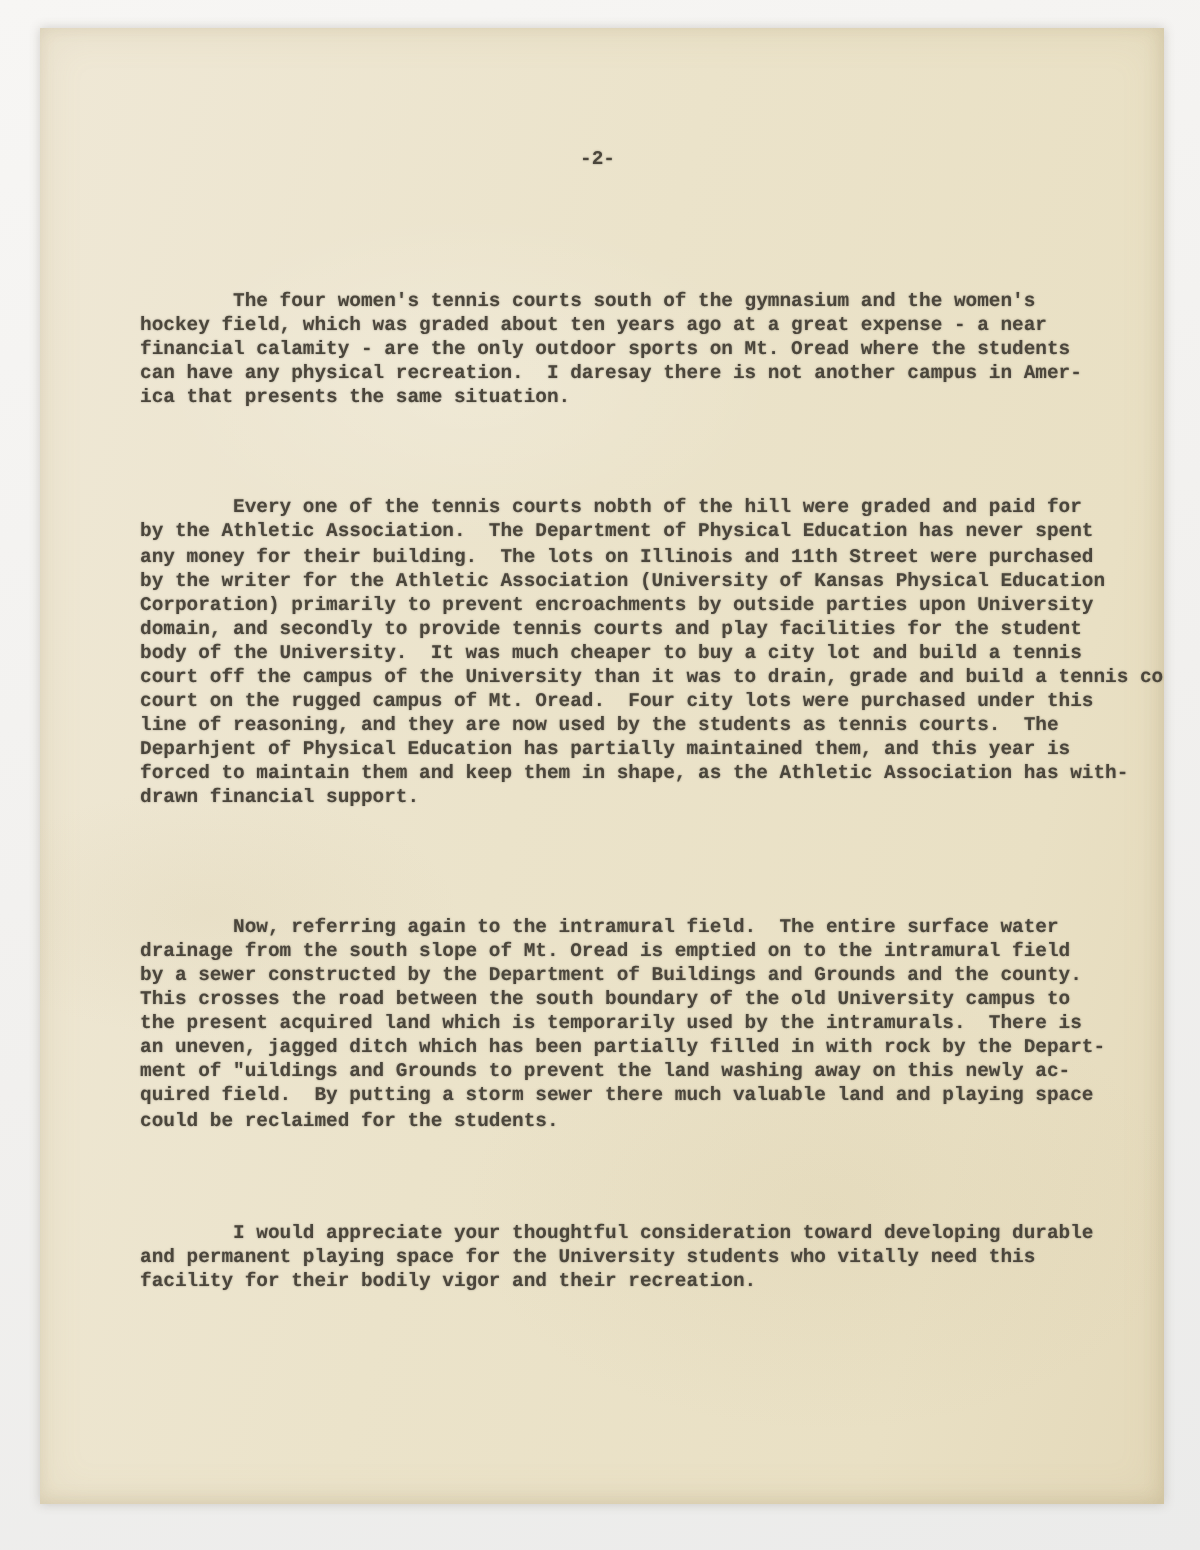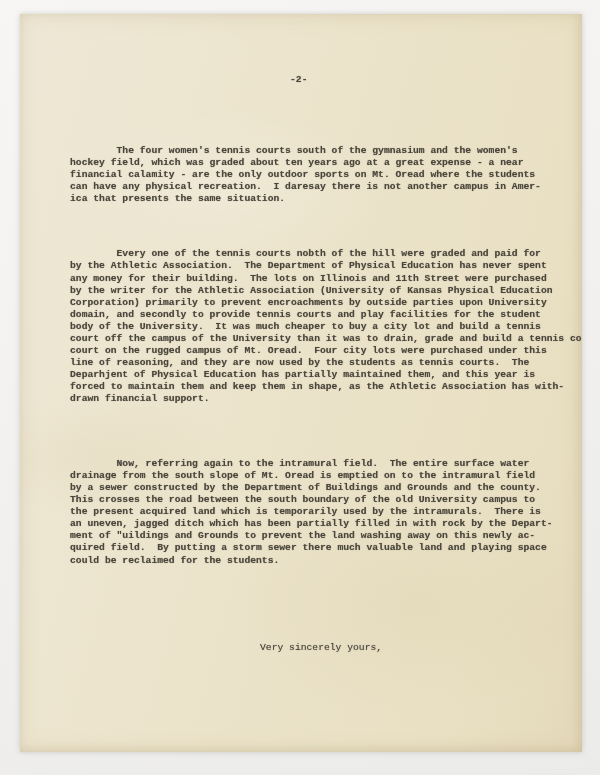--- a/index.html
+++ b/index.html
@@ -90,18 +90,20 @@
     <div class="para p3">        Now, referring again to the intramural field.  The entire surface water
 drainage from the south slope of Mt. Oread is emptied on to the intramural field
 by a sewer constructed by the Department of Buildings and Grounds and the county.
 This crosses the road between the south boundary of the old University campus to
 the present acquired land which is temporarily used by the intramurals.  There is
 an uneven, jagged ditch which has been partially filled in with rock by the Depart-
 ment of "uildings and Grounds to prevent the land washing away on this newly ac-
 quired field.  By putting a storm sewer there much valuable land and playing space
 could be reclaimed for the students.</div>
 
+    <div class="para p4">        I would appreciate your thoughtful consideration toward developing durable
+and permanent playing space for the University students who vitally need this
+facility for their bodily vigor and their recreation.</div>
 
-    <div class="closing">Very sincerely yours,</div>
 
     
   </div>
 </div>
 
 </body></html>

